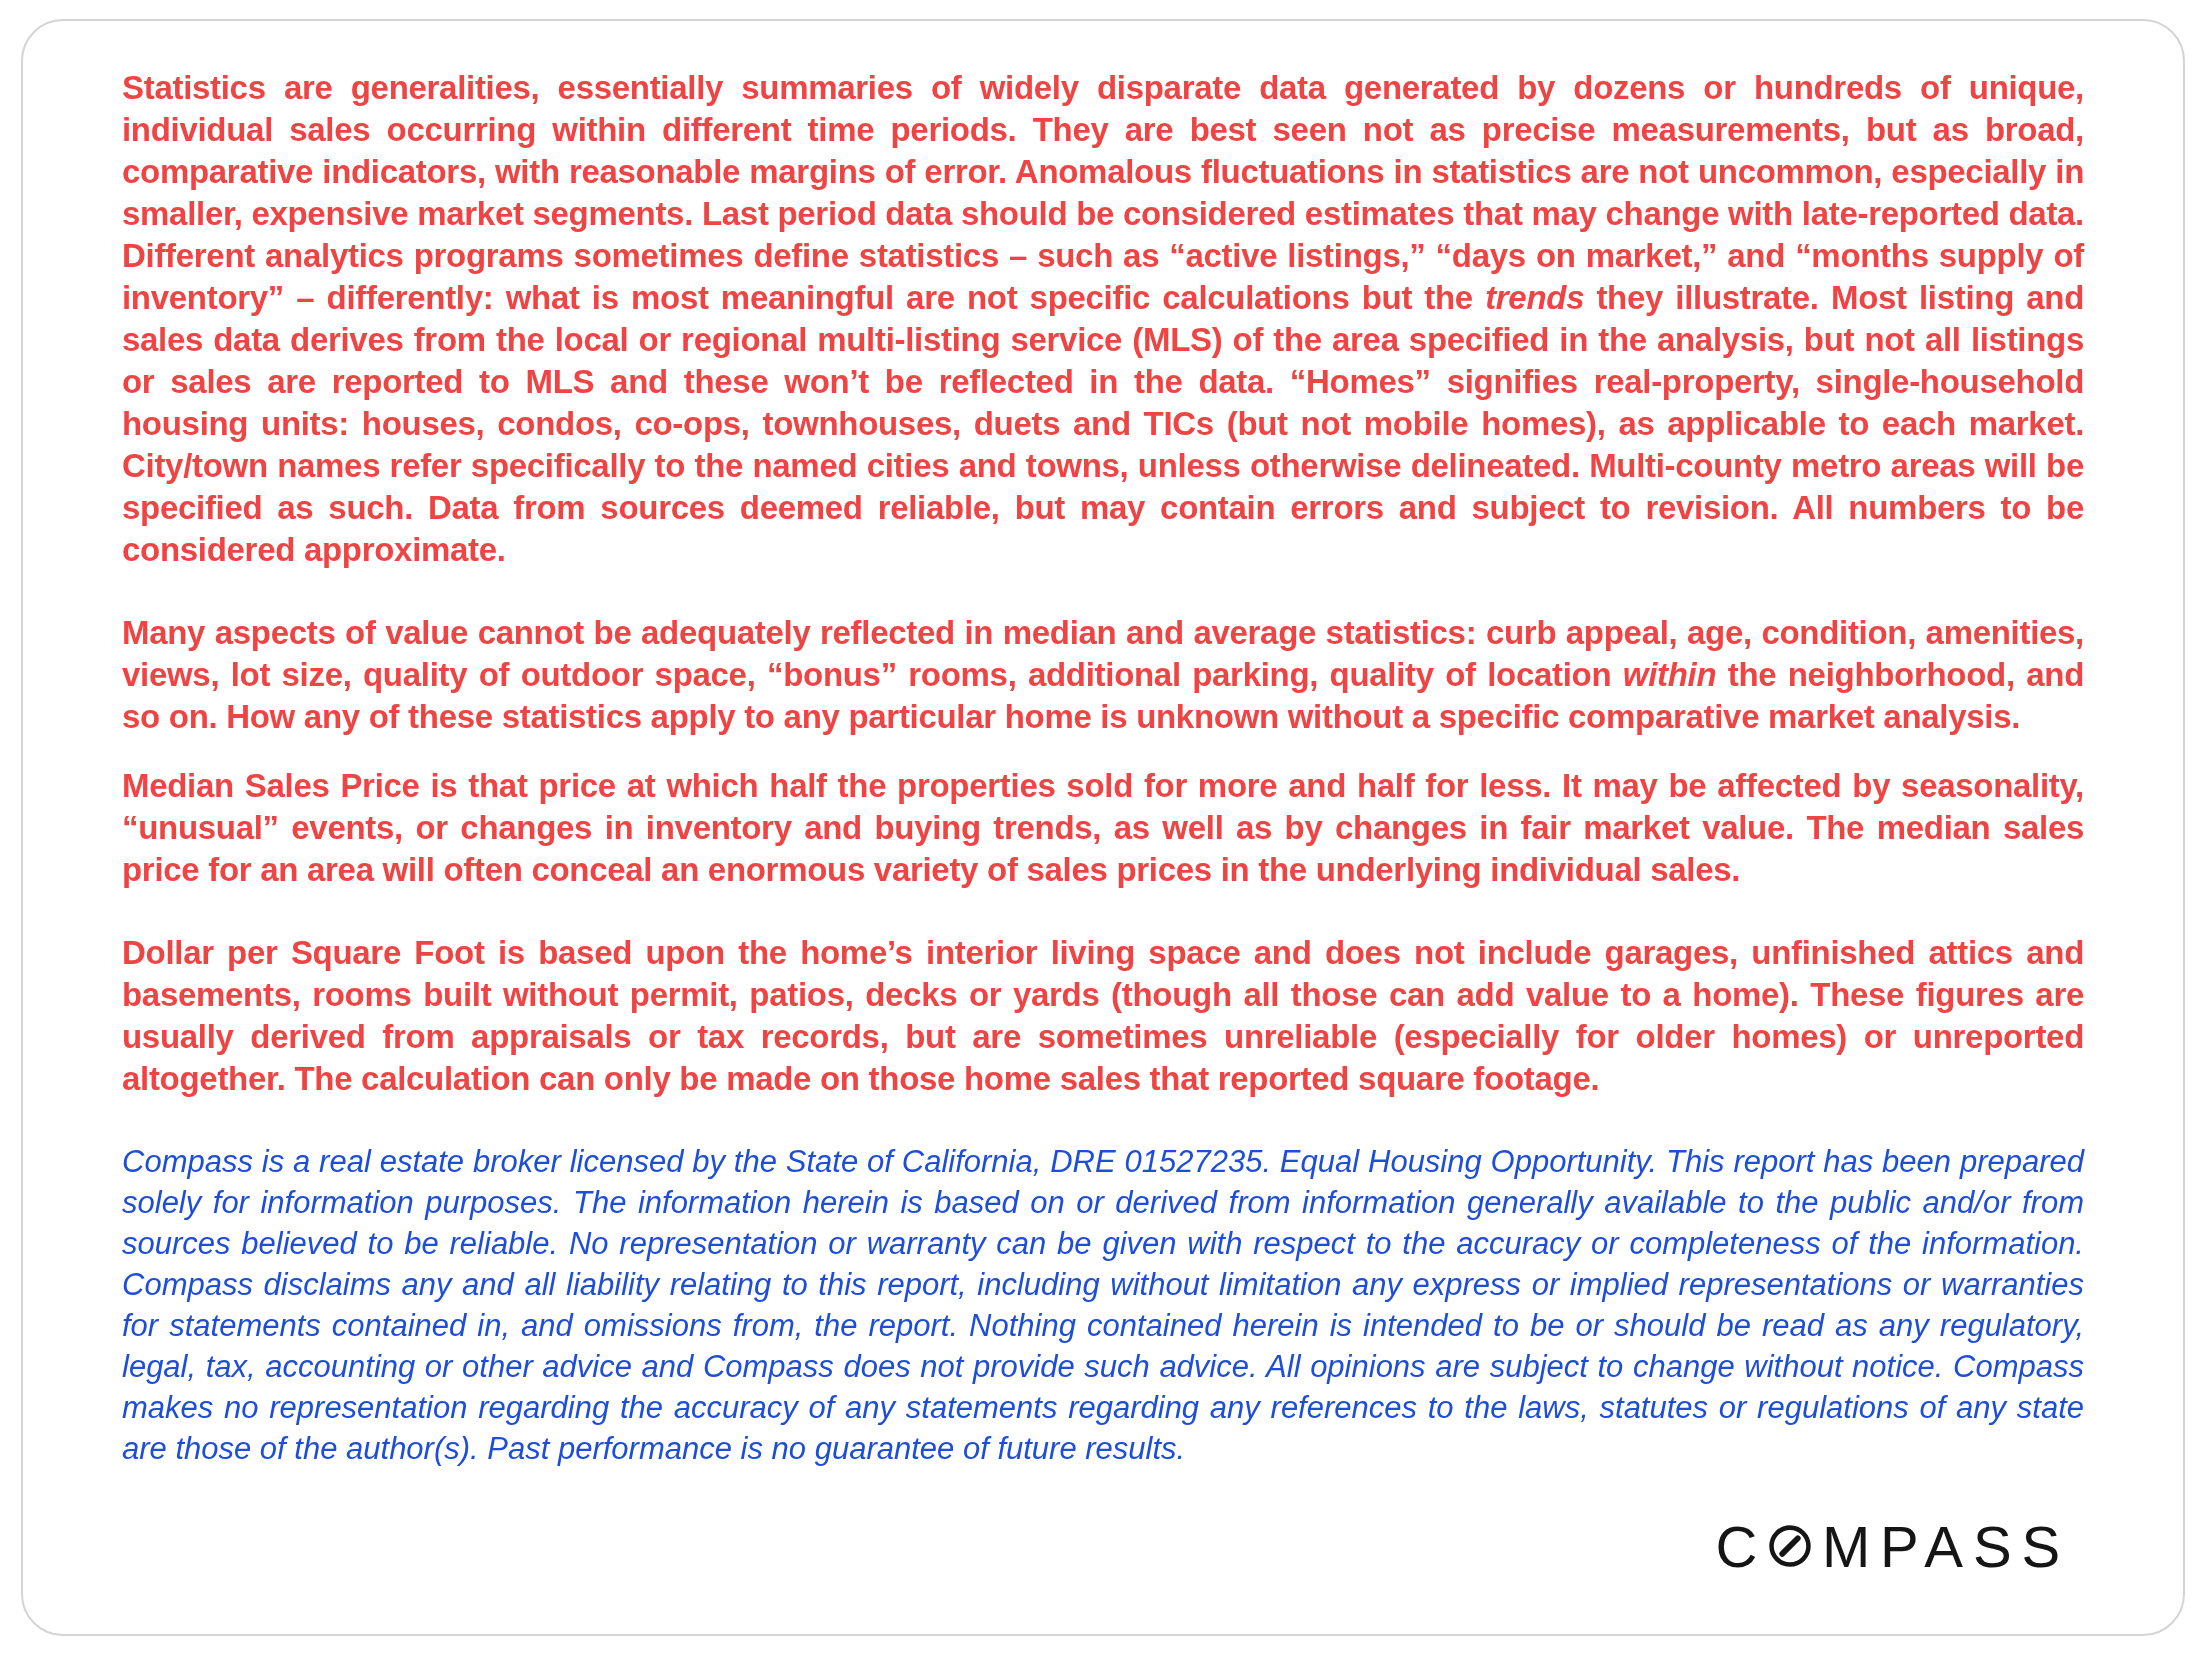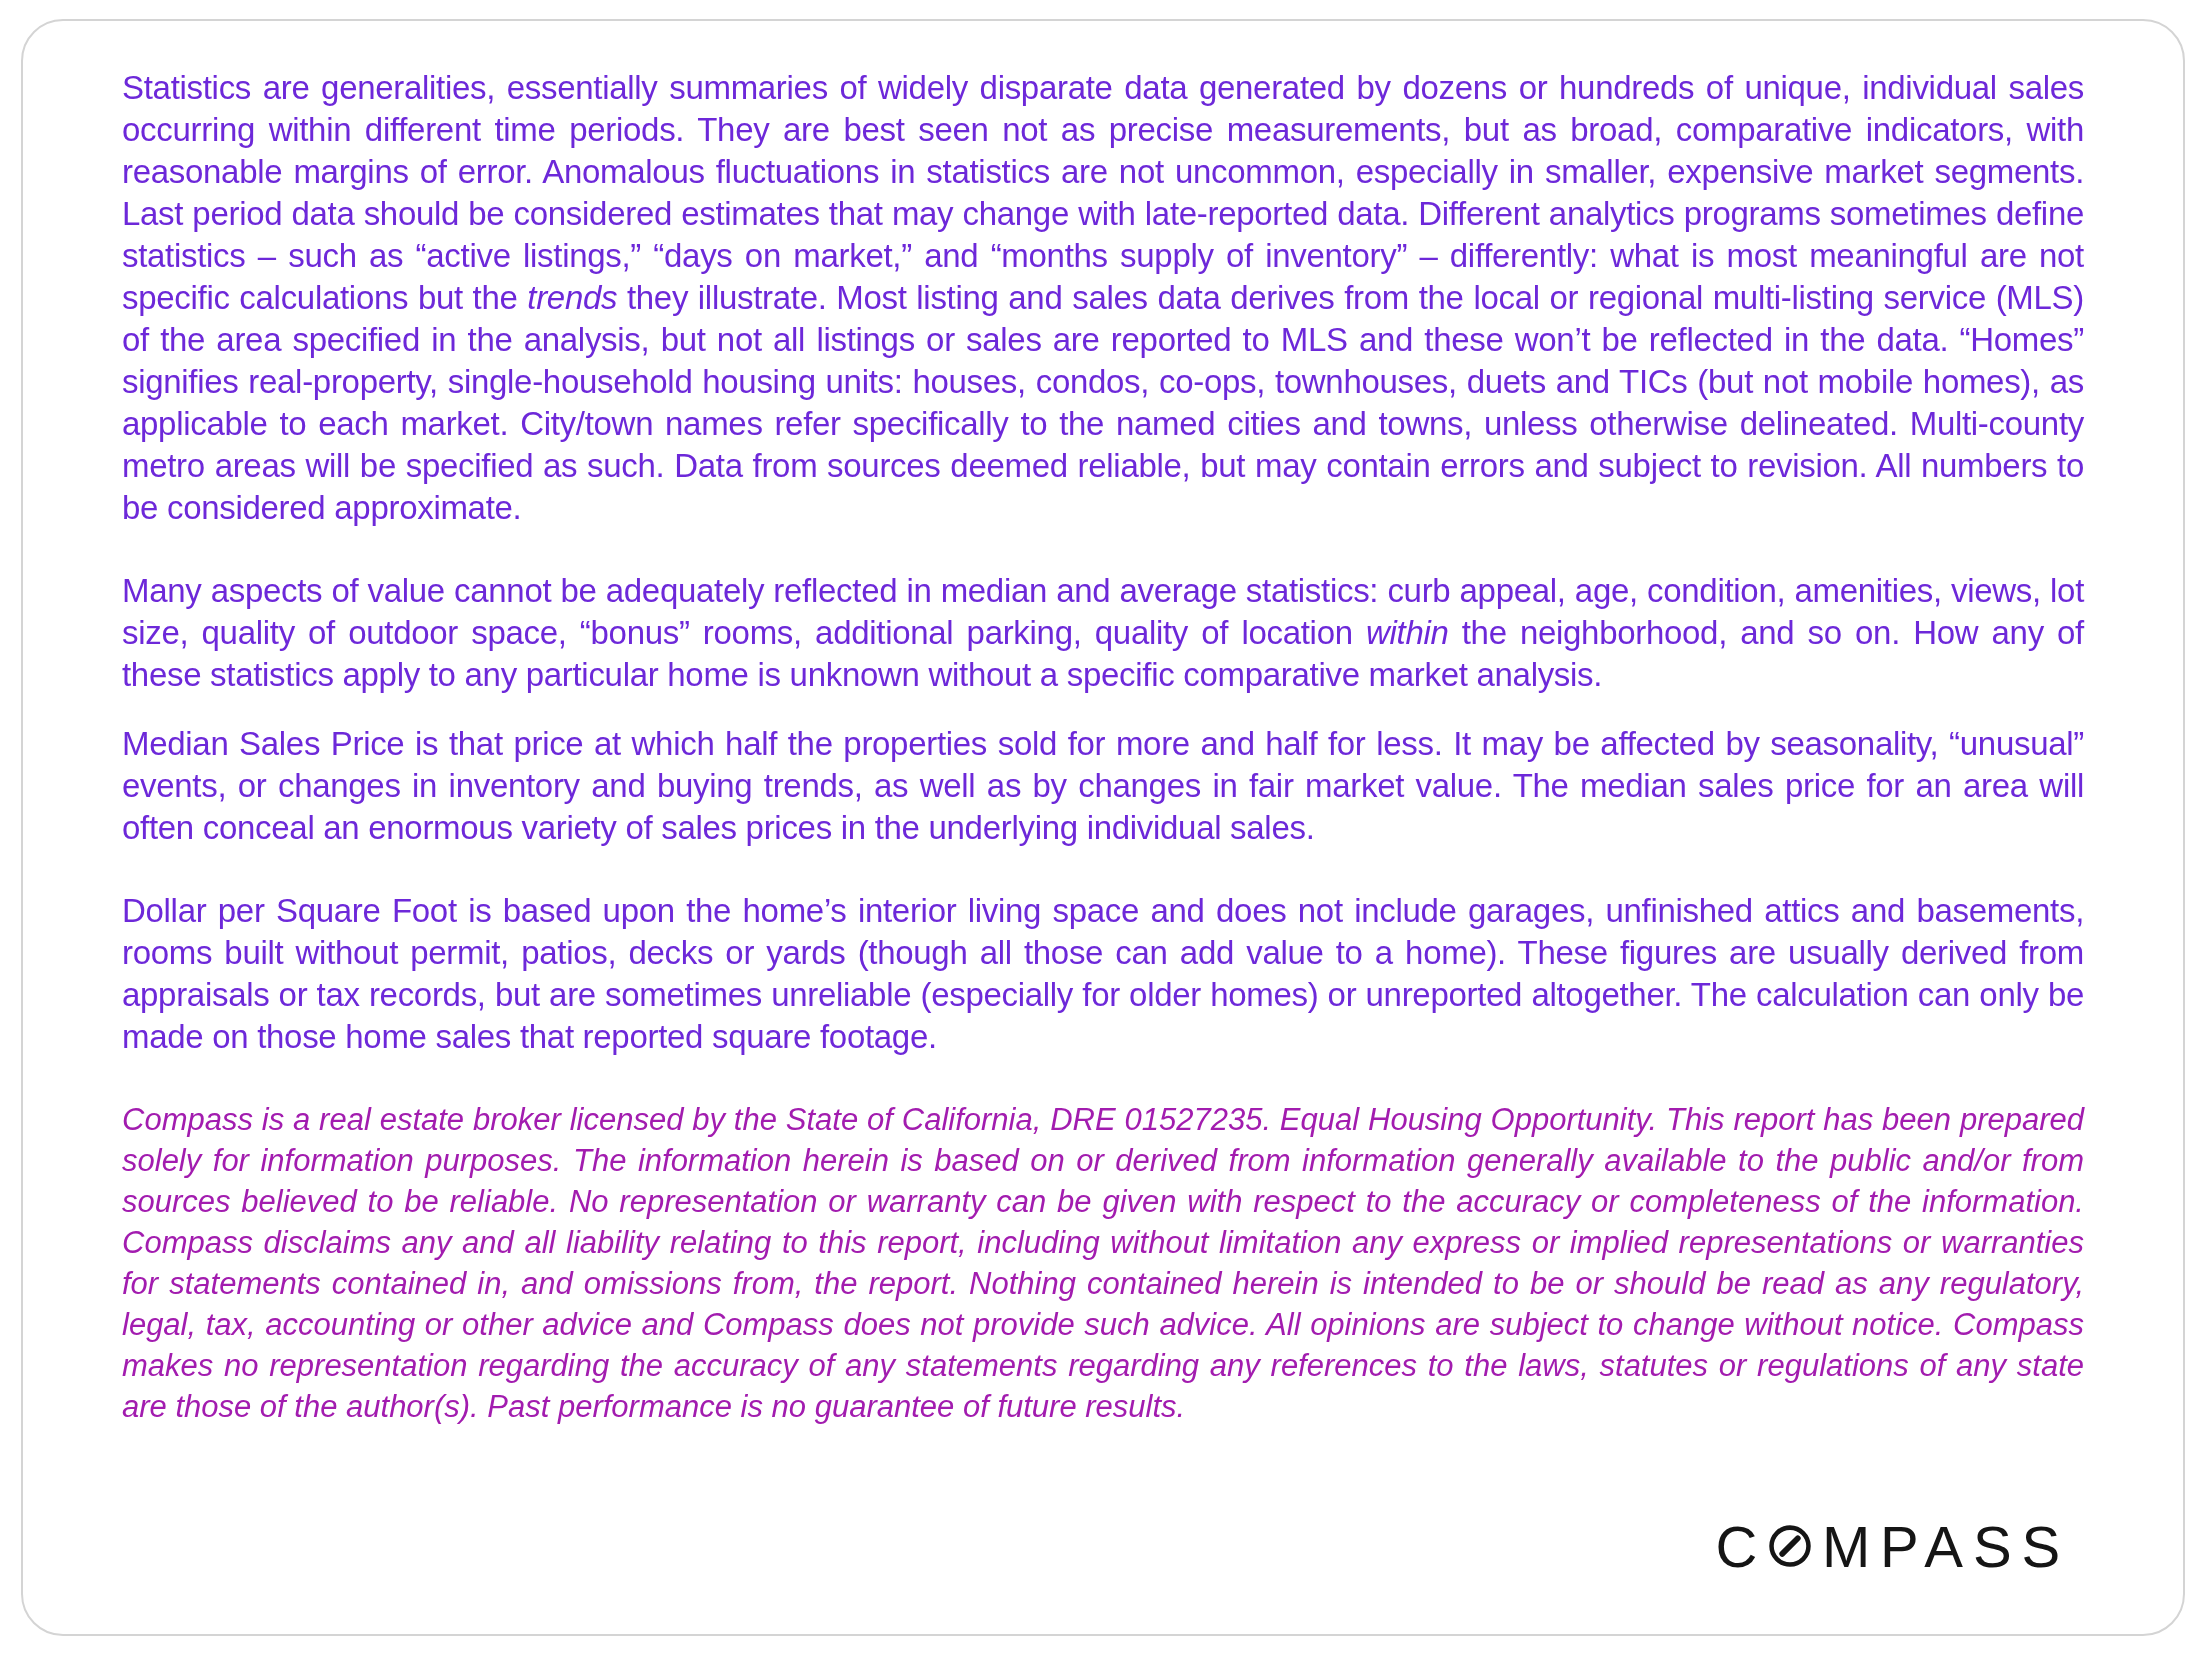--- a/index.html
+++ b/index.html
@@ -21,39 +21,39 @@
     border-radius: 42px;
     background: #ffffff;
     box-sizing: border-box;
     overflow: hidden;
   }
   .content {
     padding: 46px 99px 0 99px;
   }
   .para {
     font-family: "Liberation Sans", sans-serif;
-    font-weight: normal;
-    color: #6d28d9;
+    font-weight: bold;
+    color: #ef4444;
     font-size: 33px;
     line-height: 42px;
     letter-spacing: -0.3px;
     text-align: justify;
     margin: 0 0 41px 0;
   }
   .para.tight {
     margin-bottom: 26.5px;
   }
   .para em {
     font-style: italic;
     font-weight: inherit;
   }
   .para.legal {
     font-weight: normal;
     font-style: italic;
-    color: #a21caf;
+    color: #1d4ed8;
     font-size: 31px;
     line-height: 41px;
     letter-spacing: 0;
     margin-bottom: 0;
   }
   .logo {
     position: absolute;
     right: 113px;
     bottom: 58px;
     display: flex;

